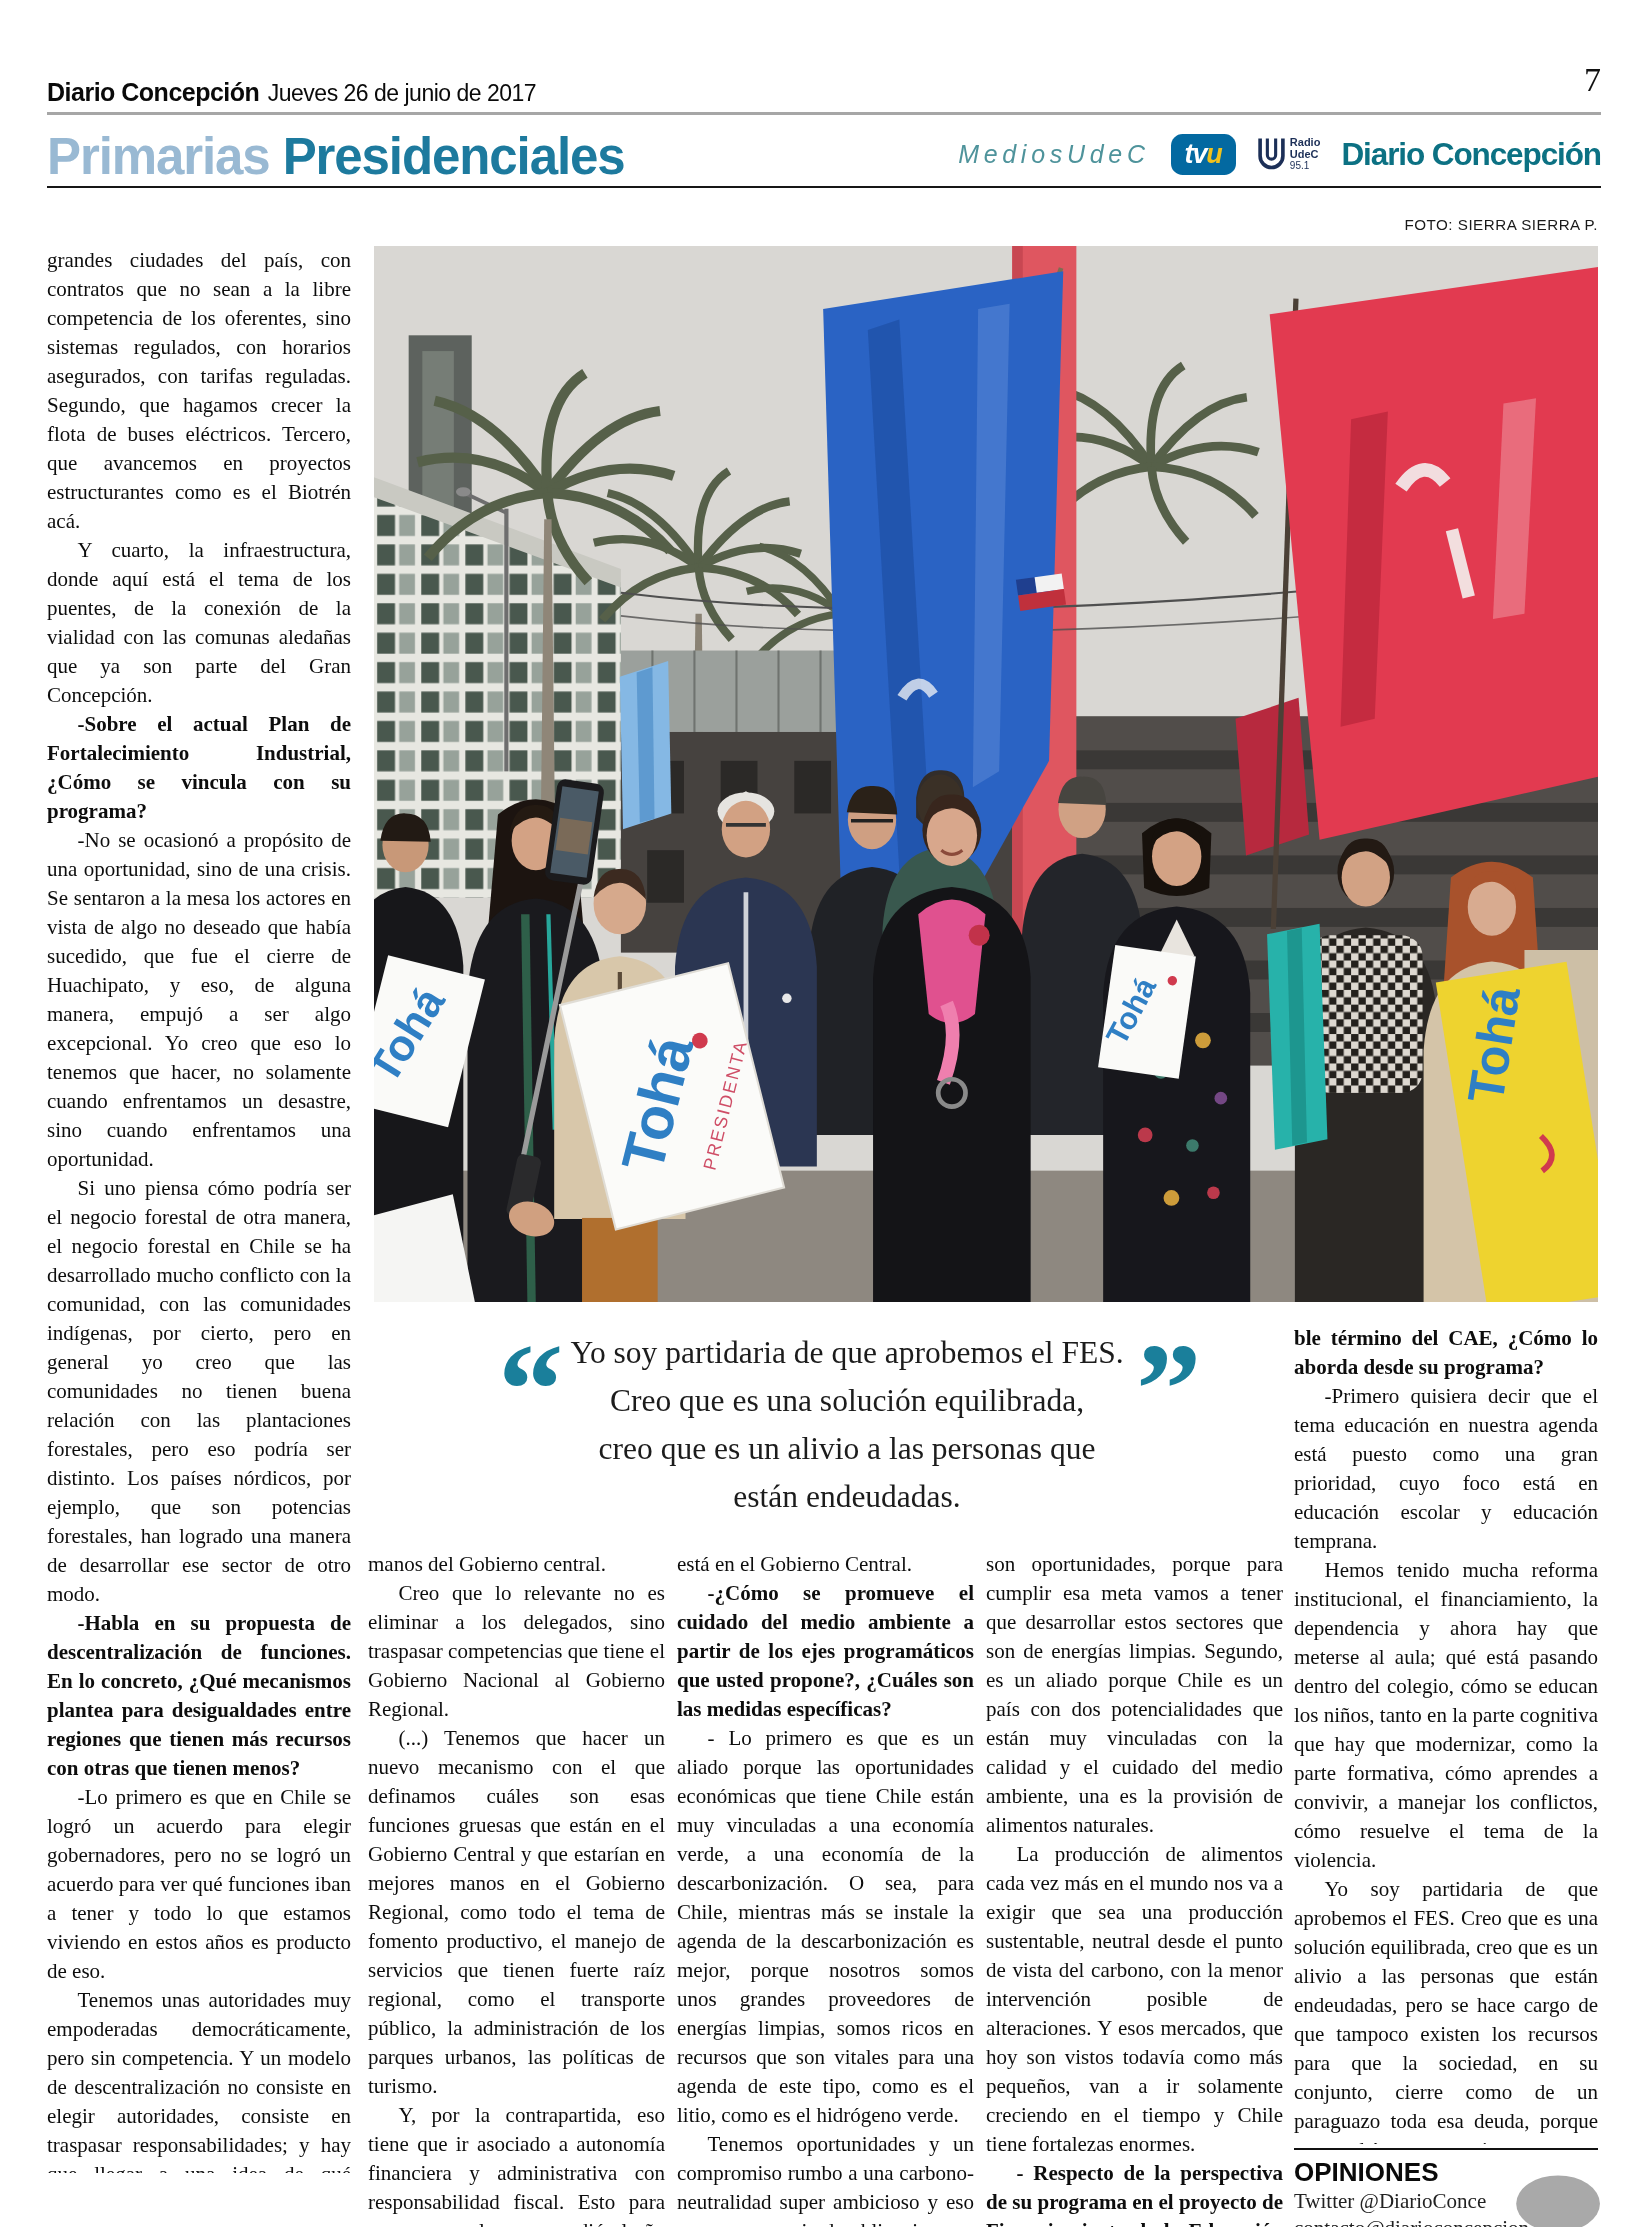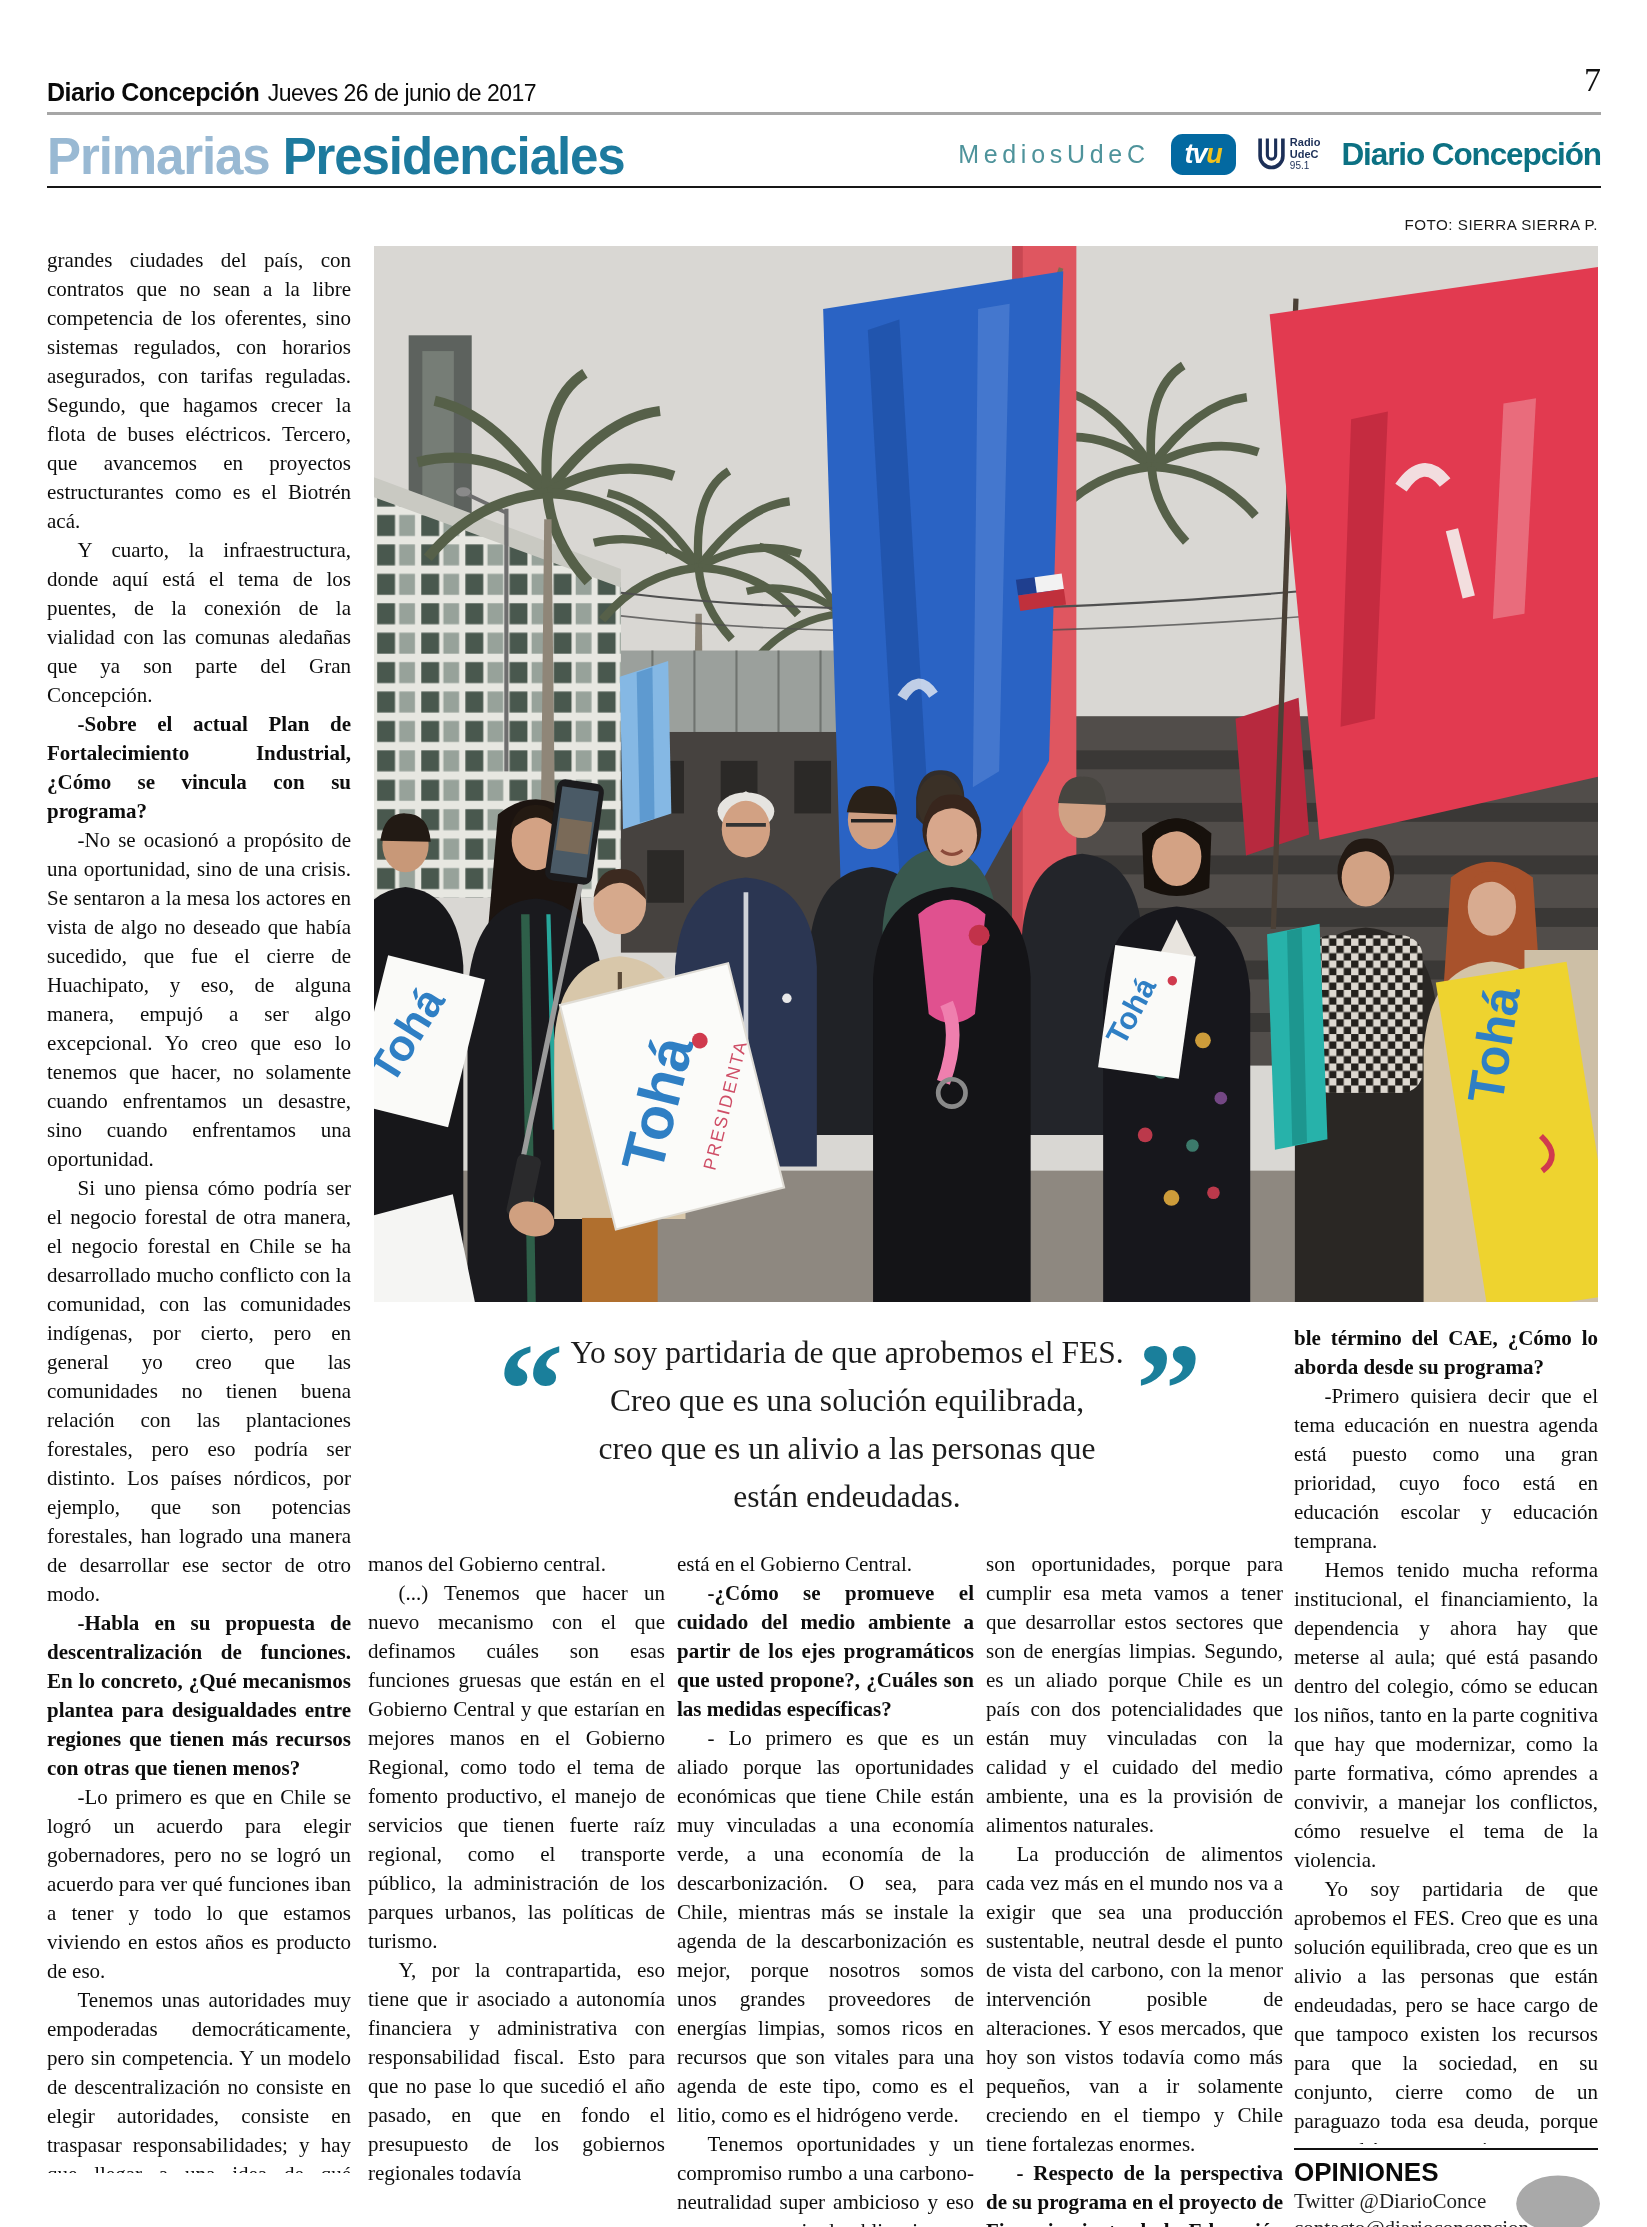--- a/index.html
+++ b/index.html
@@ -12,21 +12,21 @@
   .edition-date{font-size:23px;font-weight:400;letter-spacing:-0.5px;color:#0a0a0a;}
   .page-number{position:absolute;right:46px;top:61px;font-size:34px;font-weight:500;color:#111;
                font-family:"Liberation Serif",serif;}
   .rule-gray{position:absolute;left:47px;right:46px;top:112px;height:3.2px;background:#a6a6a6;}
   .section-row{position:absolute;left:47px;top:127px;font-family:"Liberation Sans",sans-serif;
                font-size:51px;font-weight:700;letter-spacing:-1.1px;white-space:nowrap;}
   .section-light{color:#99b9d3;}
   .section-bold{color:#1d7a9e;}
   .brand-row{position:absolute;right:46px;top:132px;height:45px;display:flex;align-items:center;gap:21px;
              font-family:"Liberation Sans",sans-serif;}
-  .brand-medios{font-size:25px;font-weight:500;letter-spacing:4.7px;color:#4e939b;}
+  .brand-medios{font-size:25px;font-weight:500;letter-spacing:4.7px;color:#4e939b;font-style:italic;}
   .tvu-badge{width:65px;height:41px;border-radius:11.6px;background:#0369a1;display:flex;align-items:center;
              justify-content:center;font-size:27px;font-weight:800;font-style:italic;color:#fff;letter-spacing:-1.1px;}
   .tvu-badge .u{color:#f0c21c;}
   .radio-badge{display:flex;align-items:center;gap:4.2px;color:#1c2f57;}
   .radio-lines{display:flex;flex-direction:column;justify-content:center;font-size:11px;line-height:11.6px;font-weight:700;}
   .radio-lines .freq{font-weight:400;font-size:10px;}
   .brand-diario{font-size:31.5px;font-weight:800;letter-spacing:-1.1px;color:#0c7183;}
   .rule-dark{position:absolute;left:47px;right:46px;top:186px;height:2.1px;background:#161616;}
   .photo-credit{position:absolute;right:49px;top:216px;font-family:"Liberation Sans",sans-serif;
                 font-size:15.2px;letter-spacing:0.5px;color:#1a1a1a;}
@@ -353,20 +353,21 @@
       <p class="ind">Y cuarto, la infraestructura, donde aquí está el tema de los puentes, de la conexión de la vialidad con las comunas aledañas que ya son parte del Gran Concepción.</p>
       <p class="q ind">-Sobre el actual Plan de Fortalecimiento Industrial, ¿Cómo se vincula con su programa?</p>
       <p class="ind">-No se ocasionó a propósito de una oportunidad, sino de una crisis. Se sentaron a la mesa los actores en vista de algo no deseado que había sucedido, que fue el cierre de Huachipato, y eso, de alguna manera, empujó a ser algo excepcional. Yo creo que eso lo tenemos que hacer, no solamente cuando enfrentamos un desastre, sino cuando enfrentamos una oportunidad.</p>
       <p class="ind">Si uno piensa cómo podría ser el negocio forestal de otra manera, el negocio forestal en Chile se ha desarrollado mucho conflicto con la comunidad, con las comunidades indígenas, por cierto, pero en general yo creo que las comunidades no tienen buena relación con las plantaciones forestales, pero eso podría ser distinto. Los países nórdicos, por ejemplo, que son potencias forestales, han logrado una manera de desarrollar ese sector de otro modo.</p>
       <p class="q ind">-Habla en su propuesta de descentralización de funciones. En lo concreto, ¿Qué mecanismos plantea para desigualdades entre regiones que tienen más recursos con otras que tienen menos?</p>
       <p class="ind">-Lo primero es que en Chile se logró un acuerdo para elegir gobernadores, pero no se logró un acuerdo para ver qué funciones iban a tener y todo lo que estamos viviendo en estos años es producto de eso.</p>
       <p class="ind">Tenemos unas autoridades muy empoderadas democráticamente, pero sin competencia. Y un modelo de descentralización no consiste en elegir autoridades, consiste en traspasar responsabilidades; y hay que llegar a una idea de qué descentralización queremos. Hay personas que creen que la descentralización consiste en eliminar a los delegados presidenciales y la verdad es que, si todas las competencias las tiene el Gobierno Central, y tú eliminas a los delegados, lo único que vas a lograr es que esas competencias estén descoordinadas, pero siguen en</p>
     </div>
   <div class="col" id="col2">
       <p class="">manos del Gobierno central.</p>
+      <p class="ind">Creo que lo relevante no es eliminar a los delegados, sino traspasar competencias que tiene el Gobierno Nacional al Gobierno Regional.</p>
       <p class="ind">(...) Tenemos que hacer un nuevo mecanismo con el que definamos cuáles son esas funciones gruesas que están en el Gobierno Central y que estarían en mejores manos en el Gobierno Regional, como todo el tema de fomento productivo, el manejo de servicios que tienen fuerte raíz regional, como el transporte público, la administración de los parques urbanos, las políticas de turismo.</p>
       <p class="ind">Y, por la contrapartida, eso tiene que ir asociado a autonomía financiera y administrativa con responsabilidad fiscal. Esto para que no pase lo que sucedió el año pasado, en que en fondo el presupuesto de los gobiernos regionales todavía</p>
     </div>
   <div class="col" id="col3">
       <p class="">está en el Gobierno Central.</p>
       <p class="q ind">-¿Cómo se promueve el cuidado del medio ambiente a partir de los ejes programáticos que usted propone?, ¿Cuáles son las medidas específicas?</p>
       <p class="ind">- Lo primero es que es un aliado porque las oportunidades económicas que tiene Chile están muy vinculadas a una economía verde, a una economía de la descarbonización. O sea, para Chile, mientras más se instale la agenda de la descarbonización es mejor, porque nosotros somos unos grandes proveedores de energías limpias, somos ricos en recursos que son vitales para una agenda de este tipo, como es el litio, como es el hidrógeno verde.</p>
       <p class="ind">Tenemos oportunidades y un compromiso rumbo a una carbono-neutralidad super ambicioso y eso genera una serie de obligaciones y presiones, pero a la vez</p>
     </div>
   <div class="col" id="col4">

